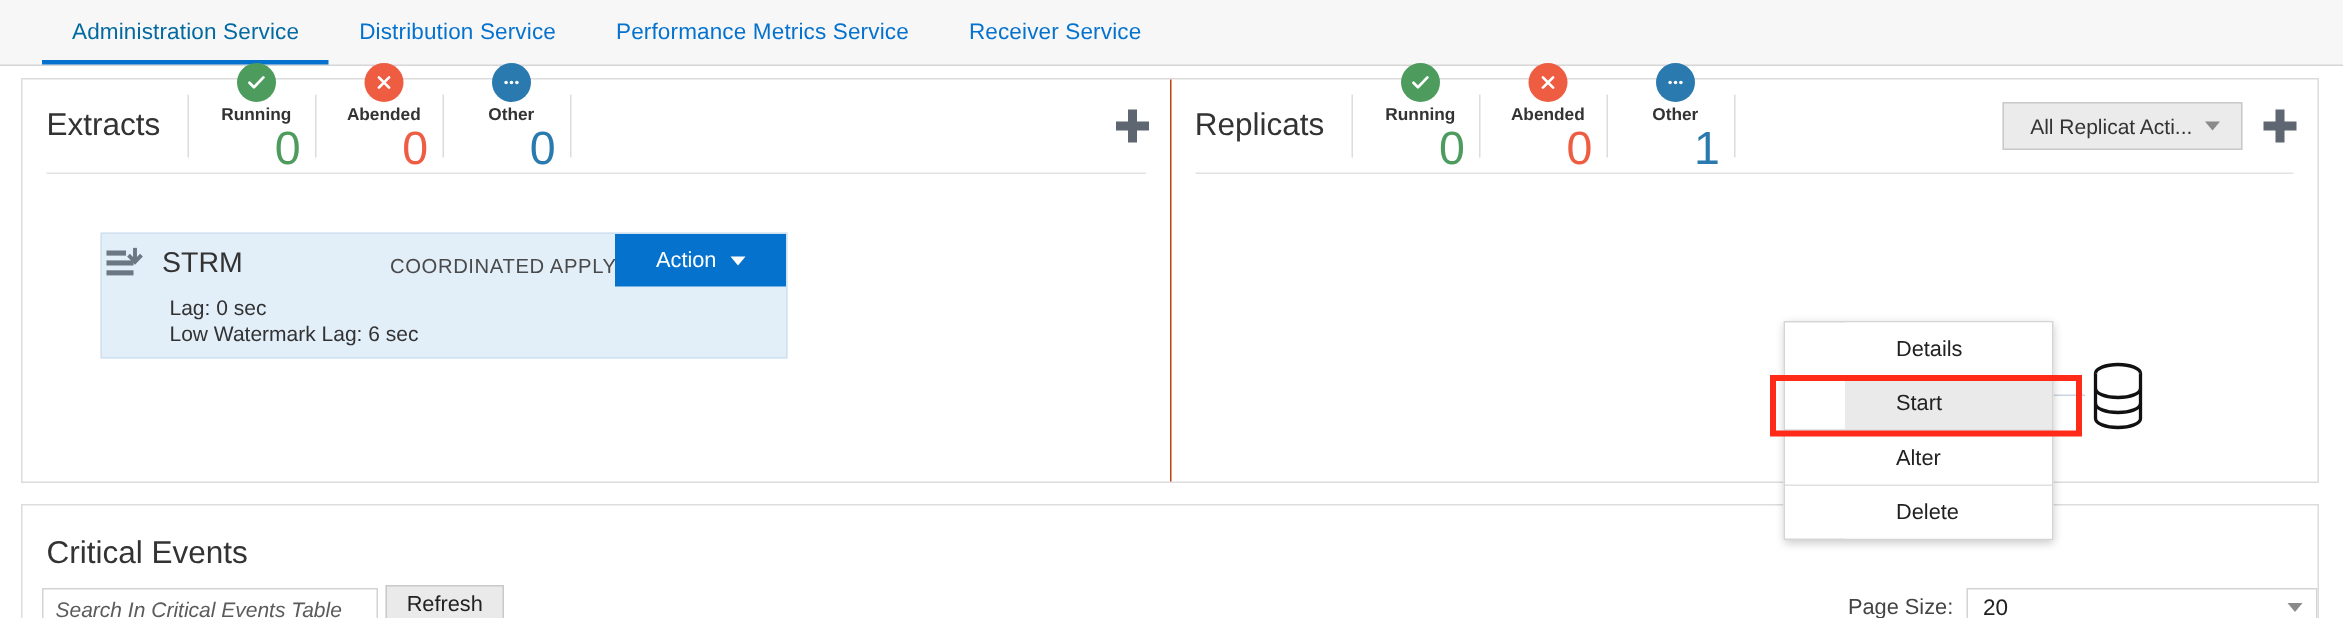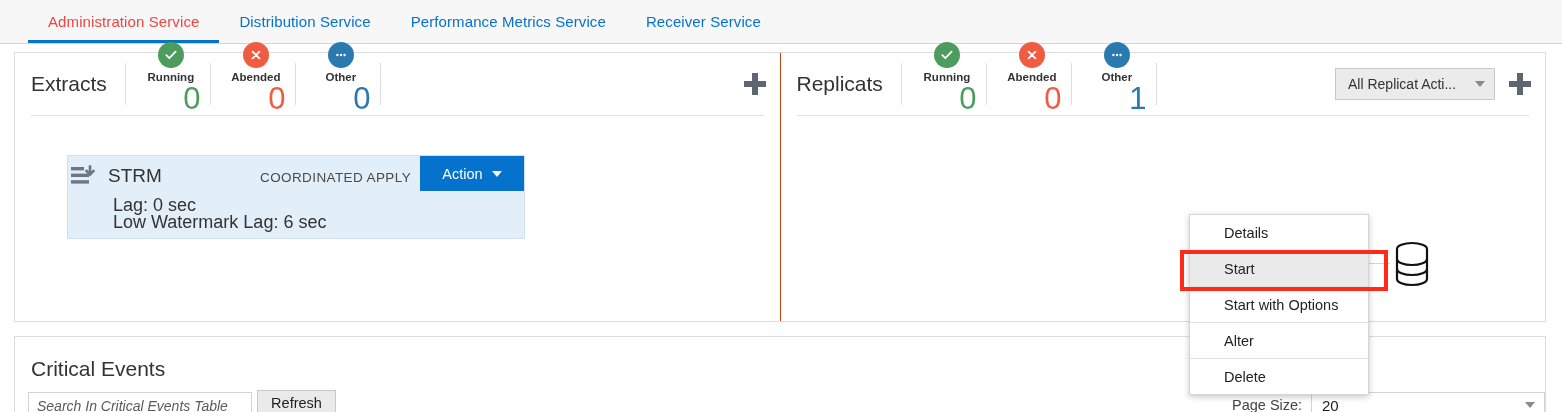--- a/index.html
+++ b/index.html
@@ -17,21 +17,21 @@
     background: #f7f7f7; border-bottom: 1px solid #d6d6d6;
     display: flex; align-items: stretch; padding-left: 28px;
   }
   .tab {
     display: flex; align-items: center;
     padding: 0 20px;
     font-size: 15px; color: #0572ce; cursor: pointer;
     white-space: nowrap; position: relative;
     letter-spacing: .1px;
   }
-  .tab.active { color: #ef4444; }
+  .tab.active { color: #0369a1; }
   .tab.active::after {
     content: ""; position: absolute; left: 0; right: 0; bottom: 0;
     height: 3px; background: #0572ce;
   }
 
   
   .topcard {
     position: absolute; left: 14px; top: 52px; width: 1532px; height: 270px;
     background: #fff; border: 1px solid #dcdcdc;
   }
@@ -79,21 +79,21 @@
   }
   .c-green { color: #4d9c5e; }
   .c-red   { color: #ee5c41; }
   .c-blue  { color: #2a7ab0; }
 
   .head-right {
     position: absolute; right: 14px; top: 0; height: 62px;
     display: flex; align-items: center; gap: 14px;
   }
   .select-box {
-    display: flex; align-items: center; justify-content: space-between;
+    display: flex; align-items: center; justify-content: center;
     background: #ebebeb; border: 1px solid #c9c9c9;
     height: 32px; width: 160px; padding: 0 9px 0 12px;
     font-size: 14px; color: #333; cursor: pointer;
   }
   .caret-sm {
     width: 0; height: 0; border-left: 5px solid transparent;
     border-right: 5px solid transparent; border-top: 6px solid #8a8a8a;
     margin-left: 8px;
   }
   .plus-btn {
@@ -120,32 +120,32 @@
   }
   .strm-row1 { display: flex; align-items: center; height: 40px; padding-left: 2px; }
   .repl-icon { width: 26px; height: 22px; margin-right: 12px; }
   .strm-name { font-size: 19px; color: #333; }
   .strm-type {
     font-size: 13.5px; color: #4a4a4a; letter-spacing: .4px;
     position: absolute; left: 192px; top: 14px; white-space: nowrap;
   }
   .action-btn {
     position: absolute; right: 0; top: 0;
-    width: 104px; height: 35px; background: #0572ce;
+    width: 114px; height: 35px; background: #0572ce;
     color: #fff; font-size: 14.5px;
     display: flex; align-items: center; justify-content: center; gap: 9px;
     cursor: pointer;
   }
   .caret-w {
     width: 0; height: 0; border-left: 5px solid transparent;
     border-right: 5px solid transparent; border-top: 6px solid #fff;
   }
   .lags {
     position: absolute; left: 45px; top: 41px;
-    font-size: 18px; color: #333; line-height: 17px;
+    font-size: 14px; color: #333; line-height: 17px;
   }
 
   
   .yellow-circle {
     position: absolute; left: 1297px; top: 200px;
     width: 44px; height: 44px; border-radius: 50%;
     background: #f5c34b;
   }
   .link-line {
     position: absolute; left: 1341px; top: 224px; width: 48px; height: 1px;
@@ -158,20 +158,21 @@
     position: absolute; left: 1189px; top: 214px;
     width: 180px; background: #fff;
     border: 1px solid #d5d5d5;
     box-shadow: 0 2px 6px rgba(0,0,0,.22);
     z-index: 30;
   }
   .menu-item {
     height: 35px; display: flex; align-items: center;
     padding-left: 34px; font-size: 14.5px; color: #222; cursor: pointer;
     background: #fff;
+    margin-left: 40px;
   }
   .menu-item.highlighted { background: #eaeaea; }
   .menu-sep { height: 1px; background: #e0e0e0; margin: 0; }
 
   .redbox {
     position: absolute; left: 1180px; top: 250px;
     width: 208px; height: 41px;
     border: 4px solid #ff2a18; z-index: 40; pointer-events: none;
   }
 
@@ -390,23 +391,20 @@
 
   <div class="menu">
     <div class="menu-item">
       <span>Details</span>
     </div>
     <div class="menu-sep"></div>
     <div class="menu-item highlighted">
       <span>Start</span>
     </div>
     <div class="menu-sep"></div>
-    <div class="menu-item">
-      <span>Start with Options</span>
-    </div>
     <div class="menu-sep"></div>
     <div class="menu-item">
       <span>Alter</span>
     </div>
     <div class="menu-sep"></div>
     <div class="menu-item">
       <span>Delete</span>
     </div>
   </div>
 

